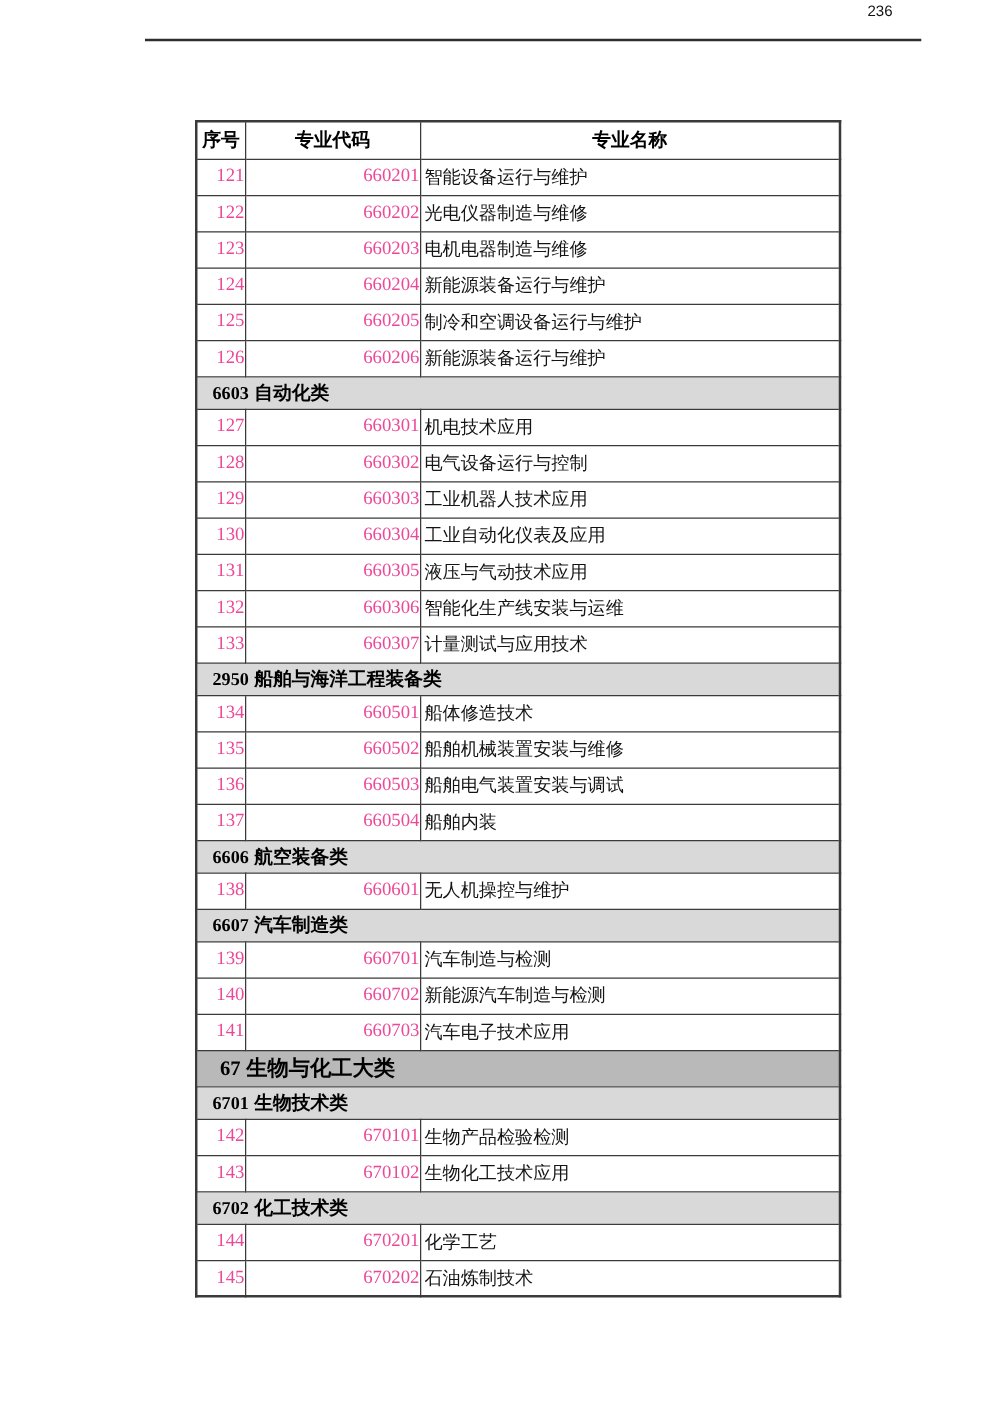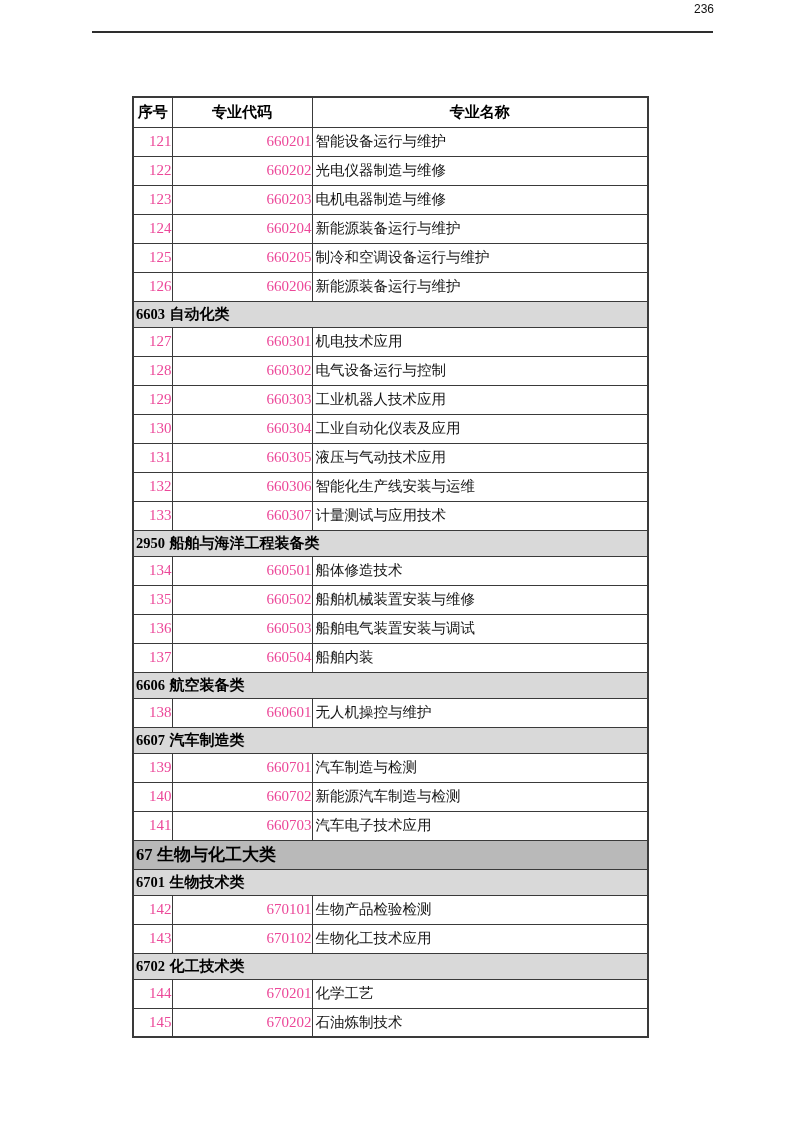--- a/index.html
+++ b/index.html
@@ -9,21 +9,21 @@
   }
   html,body{margin:0;padding:0;}
   body{
     width:793px;height:1122px;
     background:#ffffff;
     font-family:"Liberation Sans",sans-serif;
     color:#000;
     position:relative;
     overflow:hidden;
   }
-  .page{position:absolute;inset:0;}
+  .page{position:absolute;inset:0;margin-left:24px;}
   .page-number{
     position:absolute;
     top:2px;right:79px;
     font-size:12px;
     font-family:"Liberation Sans",sans-serif;
     color:#111;
   }
   .header-rule{
     position:absolute;
     left:92px;top:31px;
@@ -65,26 +65,26 @@
   td.cell-name{
     text-align:left;
     padding-left:3px;
     font-size:14.5px;
     color:#141414;
     font-family:Liberation Serif, serif;
   }
   tr.section-row{height:26px;}
   tr.section-row td{
     background:var(--section-bg);
-    padding-left:2px;
+    padding-left:12px;
   }
   tr.major-section-row{height:29px;}
   tr.major-section-row td{
     background:var(--major-bg);
-    padding-left:2px;
+    padding-left:18px;
   }
   .sec-code{
     font-family:"Liberation Serif",serif;
     font-weight:bold;
     font-size:14.5px;
     color:#000;
   }
   .sec-name{
     font-family:"Liberation Sans",sans-serif;
     font-weight:bold;

